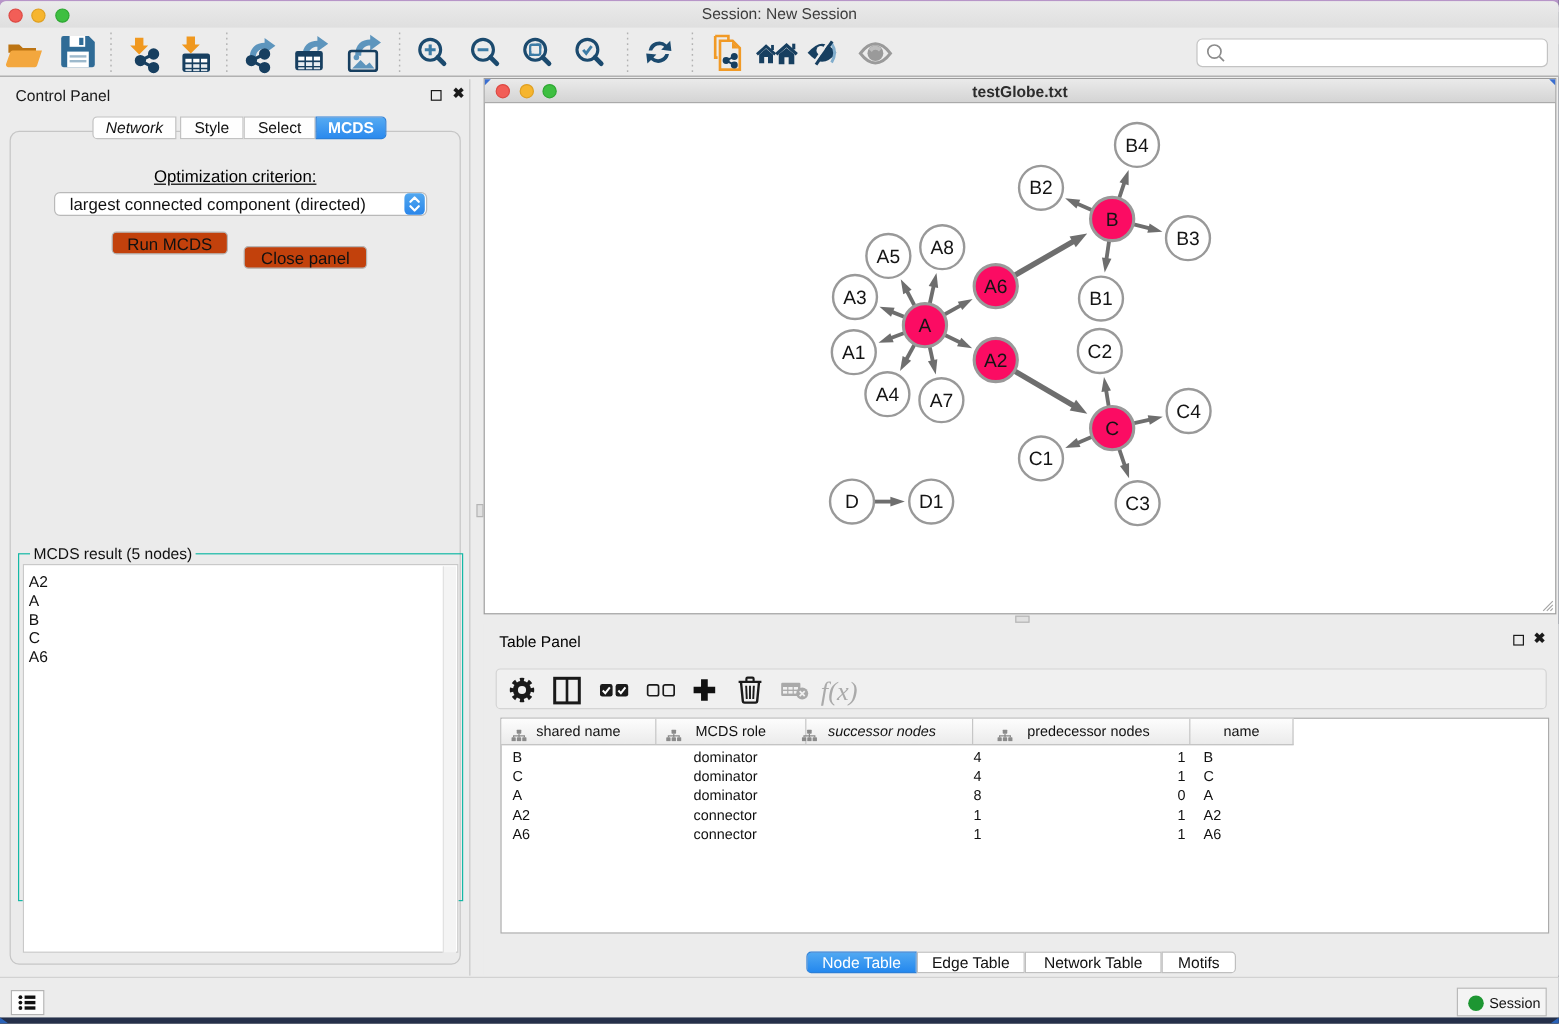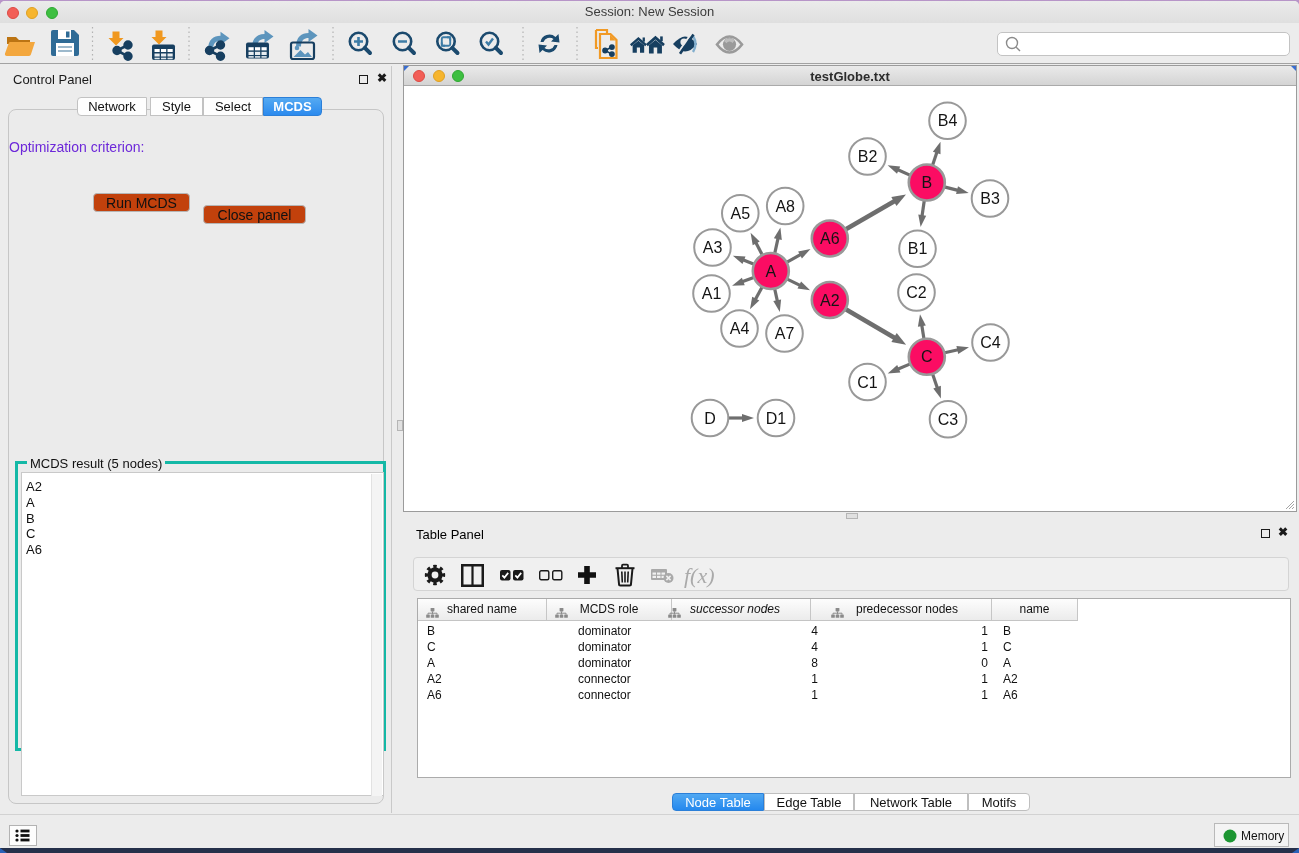--- a/index.html
+++ b/index.html
@@ -14,27 +14,27 @@
 #toolbar { left:0; top:22px; width:1299px; height:41px; background:#ececec; border-bottom:1px solid #a2a2a2; }
 #searchbox { position:absolute; left:997px; top:9px; width:293px; height:24px; background:#fff; border:1px solid #c3c3c3; border-radius:5px; }
 
 #cp { left:0; top:65px; width:392px; height:747px; background:#ececec; border-right:1px solid #c9c9c9; }
 #cpTitle { position:absolute; left:13px; top:6px; font-size:13px; color:#1a1a1a; }
 .miniSq { position:absolute; top:9px; width:9px; height:9px; border:1.6px solid #1a1a1a; }
 .miniX { position:absolute; top:5px; font-size:12px; font-weight:bold; color:#1a1a1a; }
 .cptab { position:absolute; z-index:3; top:0; height:19px; background:#fefefe; border:1px solid #c2c2c2; font-size:13px; color:#111; text-align:center; line-height:18px; }
 .cptab.sel { background:linear-gradient(#55aaf2,#2b8aee); color:#fff; border-color:#2b7fd8; border-radius:0 4px 4px 0; }
 #cpInner { position:absolute; left:8px; top:43px; width:376px; height:695px; background:#ebebeb; border:1px solid #c6c6c6; border-radius:8px; }
-#optLabel { position:absolute; left:0; top:29px; width:100%; text-align:left; font-size:14px; color:#6d28d9; }
+#optLabel { position:absolute; left:0; top:29px; width:100%; text-align:center; font-size:14px; color:#000000;text-decoration:underline; }
 #dropdown { position:absolute; left:36px; top:50px; width:311px; height:20px; background:#fff; border:1px solid #b9b9b9; border-radius:5px; font-size:14px; color:#111; text-align:center; line-height:19px; padding-right:38px; }
 #stepper { position:absolute; right:1px; top:0px; width:17px; height:18px; background:linear-gradient(#52a8f0,#2a86ea); border-radius:4px; }
 #btnRun { position:absolute; left:84px; top:83px; width:97px; height:19px; }
 #btnClose { position:absolute; left:194px; top:83px; width:103px; height:19px;margin-top:12px; }
 .macbtn { background:#c2410c; border:1px solid #b5b5b5; border-radius:4px; font-size:14px; color:#111; text-align:center; line-height:18px; }
-#groupBox { position:absolute; left:6px; top:351px; width:371px; height:290px; border:3px solid #14b8a6; }
+#groupBox { position:absolute; left:6px; top:351px; width:371px; height:290px; border:1px solid #14b8a6; }
 #groupLabel { position:absolute; left:9px; top:-8px; background:#ebebeb; padding:0 3px; font-size:13px; color:#111; }
 #listBox { position:absolute; left:3px; top:8px; width:363px; height:324px; background:#fff; border:1px solid #c9c9c9; }
 #listBox .sb { position:absolute; right:1px; top:1px; width:11px; height:322px; background:#f4f4f4; border-left:1px solid #e2e2e2; }
 #listItems { position:absolute; left:4px; top:6px; font-size:13px; color:#111; line-height:15.8px; }
 
 #netwin { left:403px; top:64px; width:894px; height:447px; background:#fff; border:1px solid #9b9b9b; }
 #netTitlebar { position:absolute; left:0; top:0; width:100%; height:20px; background:linear-gradient(#eaeaea,#d4d4d4); border-bottom:1px solid #aaaaaa; }
 #netTitle { position:absolute; top:3px; left:0; width:100%; text-align:center; font-size:13px; font-weight:bold; color:#2c2c2c; }
 .corner { position:absolute; width:0; height:0; }
 #graphSvg { position:absolute; left:0; top:20px; }
@@ -202,26 +202,32 @@
         <svg width="20" height="20" viewBox="0 0 20 20" style="position:absolute;left:6px;top:2px">
           <circle cx="8" cy="8" r="5.5" fill="none" stroke="#8b8b8b" stroke-width="1.4"></circle>
           <line x1="12.2" y1="12.2" x2="16" y2="16" stroke="#8b8b8b" stroke-width="1.4"></line>
         </svg>
       </div>
   </div>
   <div class="abs" id="cp">
     <div id="cpTitle">Control Panel</div>
     <div class="miniSq" style="left:359px;"></div>
     <div class="miniX" style="left:377px;">✖</div>
-    <div class="cptab" style="left:77px;top:31px;width:70px;border-radius:4px 0 0 4px;">Network</div>
+    <div class="cptab" style="left:77px;top:31px;width:70px;border-radius:4px 0 0 4px;font-style:italic;">Network</div>
     <div class="cptab" style="left:150px;top:31px;width:53px;">Style</div>
     <div class="cptab" style="left:203px;top:31px;width:60px;">Select</div>
     <div class="cptab sel" style="left:263px;top:31px;width:59px;font-weight:bold;">MCDS</div>
     <div id="cpInner">
       <div id="optLabel">Optimization criterion:</div>
+      <div id="dropdown">largest connected component (directed)
+        <div id="stepper"><svg width="17" height="18" viewBox="0 0 17 18">
+              <path d="M5 7.2 L8.5 3.6 L12 7.2" fill="none" stroke="#fff" stroke-width="1.8" stroke-linecap="round" stroke-linejoin="round"></path>
+              <path d="M5 10.8 L8.5 14.4 L12 10.8" fill="none" stroke="#fff" stroke-width="1.8" stroke-linecap="round" stroke-linejoin="round"></path>
+            </svg></div>
+      </div>
       <div class="macbtn" id="btnRun">Run MCDS</div>
       <div class="macbtn" id="btnClose">Close panel</div>
       <div id="groupBox">
         <div id="groupLabel">MCDS result (5 nodes)</div>
         <div id="listBox">
           <div class="sb"></div>
           <div id="listItems">A2<br>A<br>B<br>C<br>A6</div>
         </div>
       </div>
     </div>
@@ -456,21 +462,21 @@
           <circle cx="7" cy="9.5" r="1.6" fill="#111"></circle>
           <circle cx="7" cy="14" r="1.6" fill="#111"></circle>
           <rect x="10.5" y="3.6" width="9" height="2.8" fill="#111"></rect>
           <rect x="10.5" y="8.1" width="9" height="2.8" fill="#111"></rect>
           <rect x="10.5" y="12.6" width="9" height="2.8" fill="#111"></rect>
         </svg></div>
     <div id="memBox">
         <svg width="14" height="14" style="position:absolute;left:8px;top:5px;">
           <circle cx="7" cy="7" r="6.5" fill="#1d9632"></circle>
         </svg>
-        <span style="position:absolute;left:26px;top:5px;">Memory</span>
+        <span style="position:absolute;left:26px;top:5px;">Session</span>
       </div>
   </div>
 </div>
 <div class="abs" style="left:397px;top:420px;width:6px;height:11px;background:#e0e0e0;border:1px solid #b5b5b5;"></div>
 <div class="abs" style="left:846px;top:513px;width:12px;height:6px;background:#e0e0e0;border:1px solid #b5b5b5;"></div>
 <div class="abs" id="deskBottom"></div>
 <div class="abs" style="left:0;top:848px;width:0;height:0;border-bottom:5px solid #2a62b8;border-right:7px solid transparent;"></div>
 <div class="abs" style="right:0;top:848px;width:0;height:0;border-bottom:5px solid #2a62b8;border-left:7px solid transparent;"></div>
 
 </body></html>

